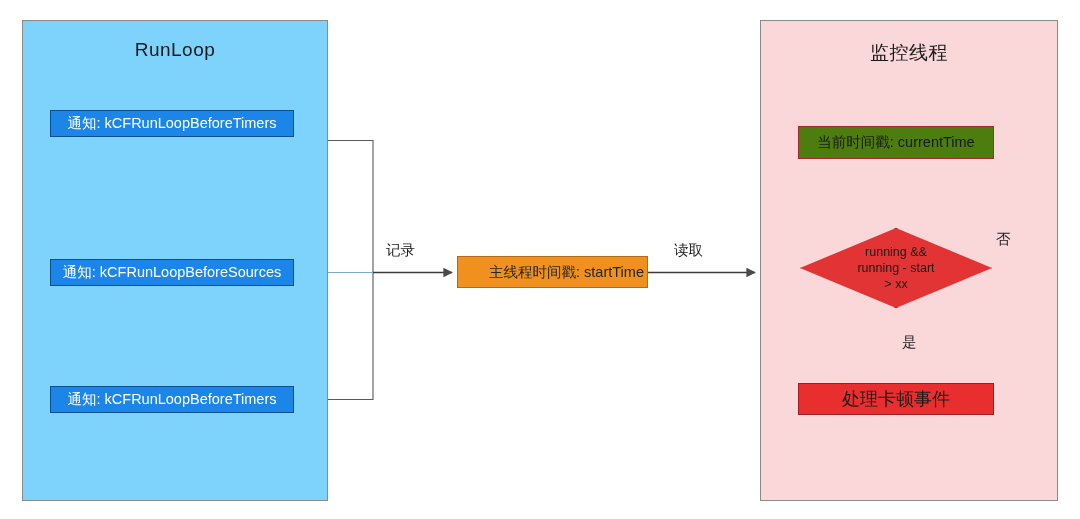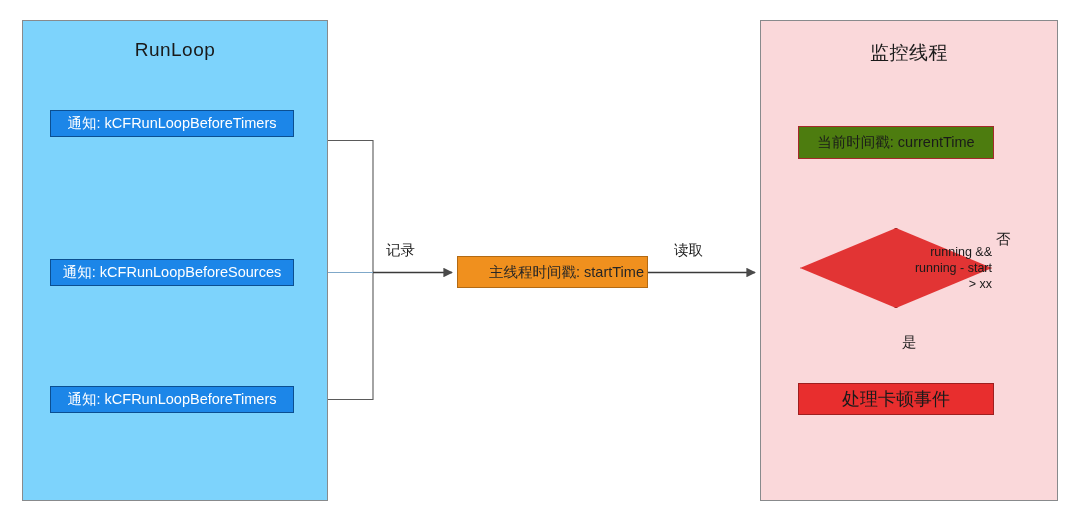--- a/index.html
+++ b/index.html
@@ -118,21 +118,21 @@
     background: #e23434;
     border: 1px solid #9e1f1f;
     box-sizing: border-box;
     clip-path: polygon(50% 0%, 100% 50%, 50% 100%, 0% 50%);
   }
   .diamond-text {
     position: absolute;
     inset: 0;
     display: flex;
     flex-direction: column;
-    align-items: flex-end;
+    align-items: center;
     justify-content: center;
     color: #1a1a1a;
     font-size: 12.5px;
     line-height: 16px;
     white-space: nowrap;
   }
 
   
   .handle-box {
     position: absolute;

